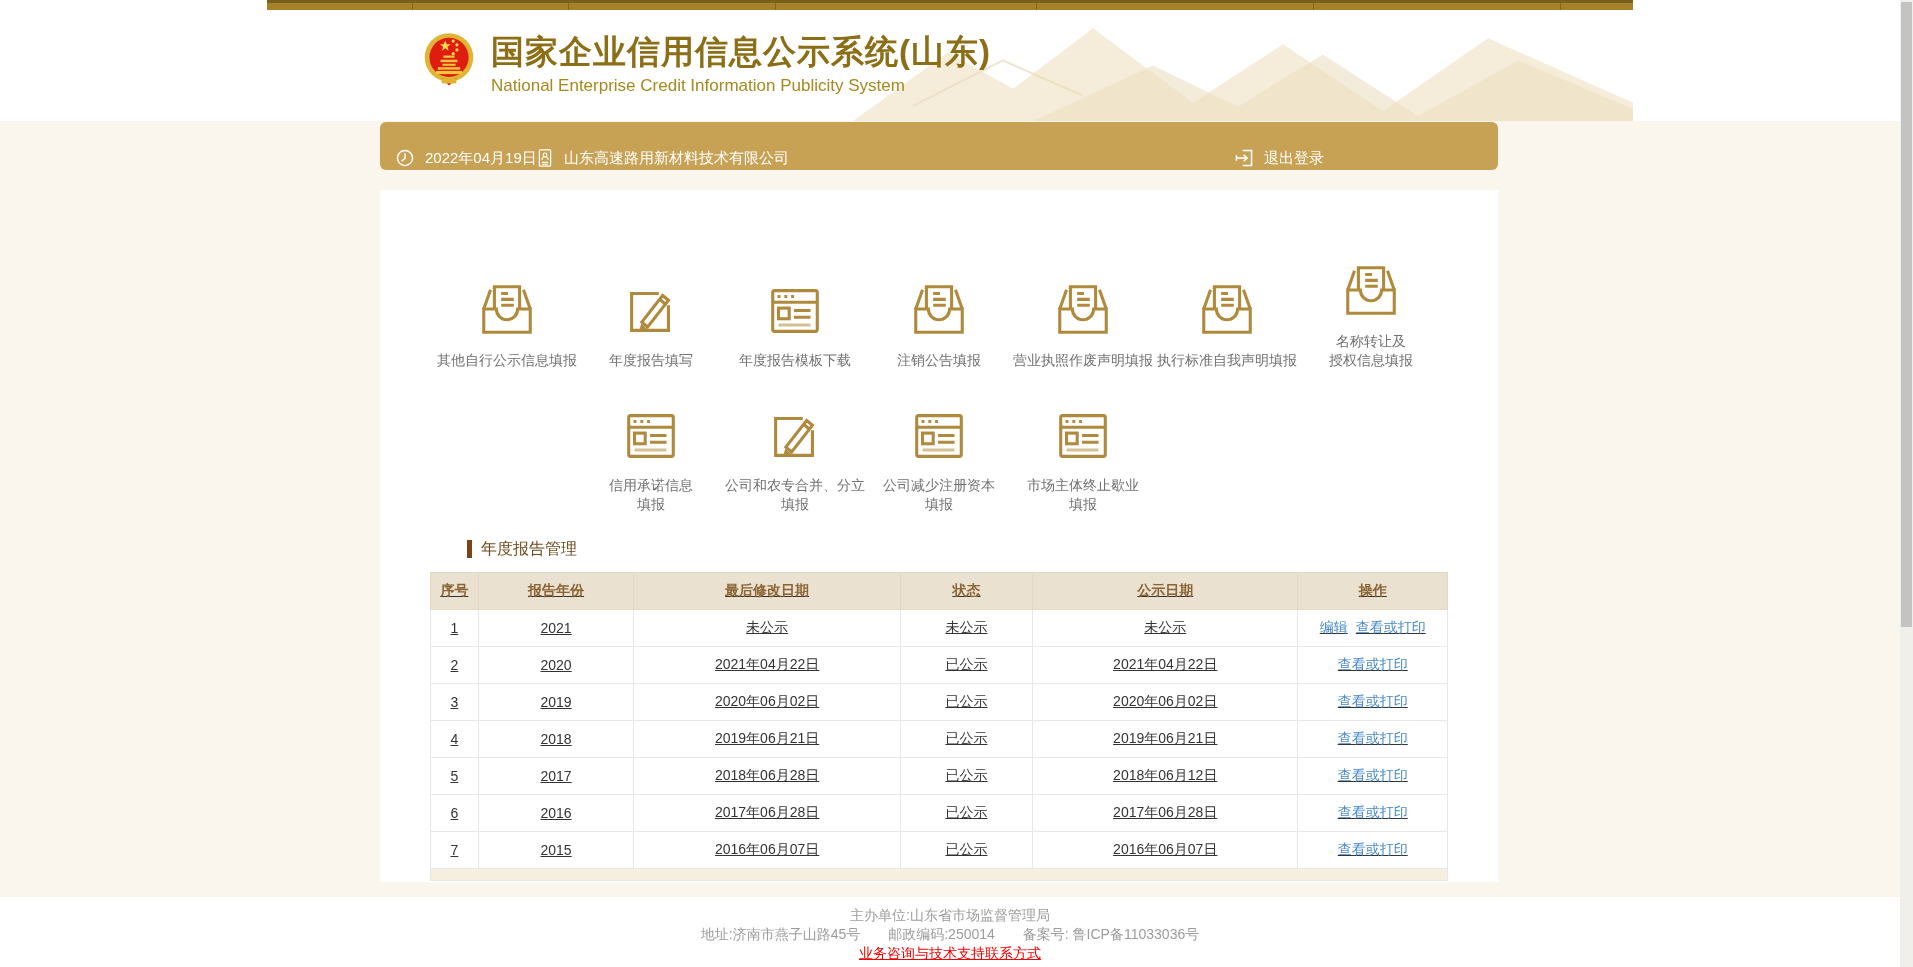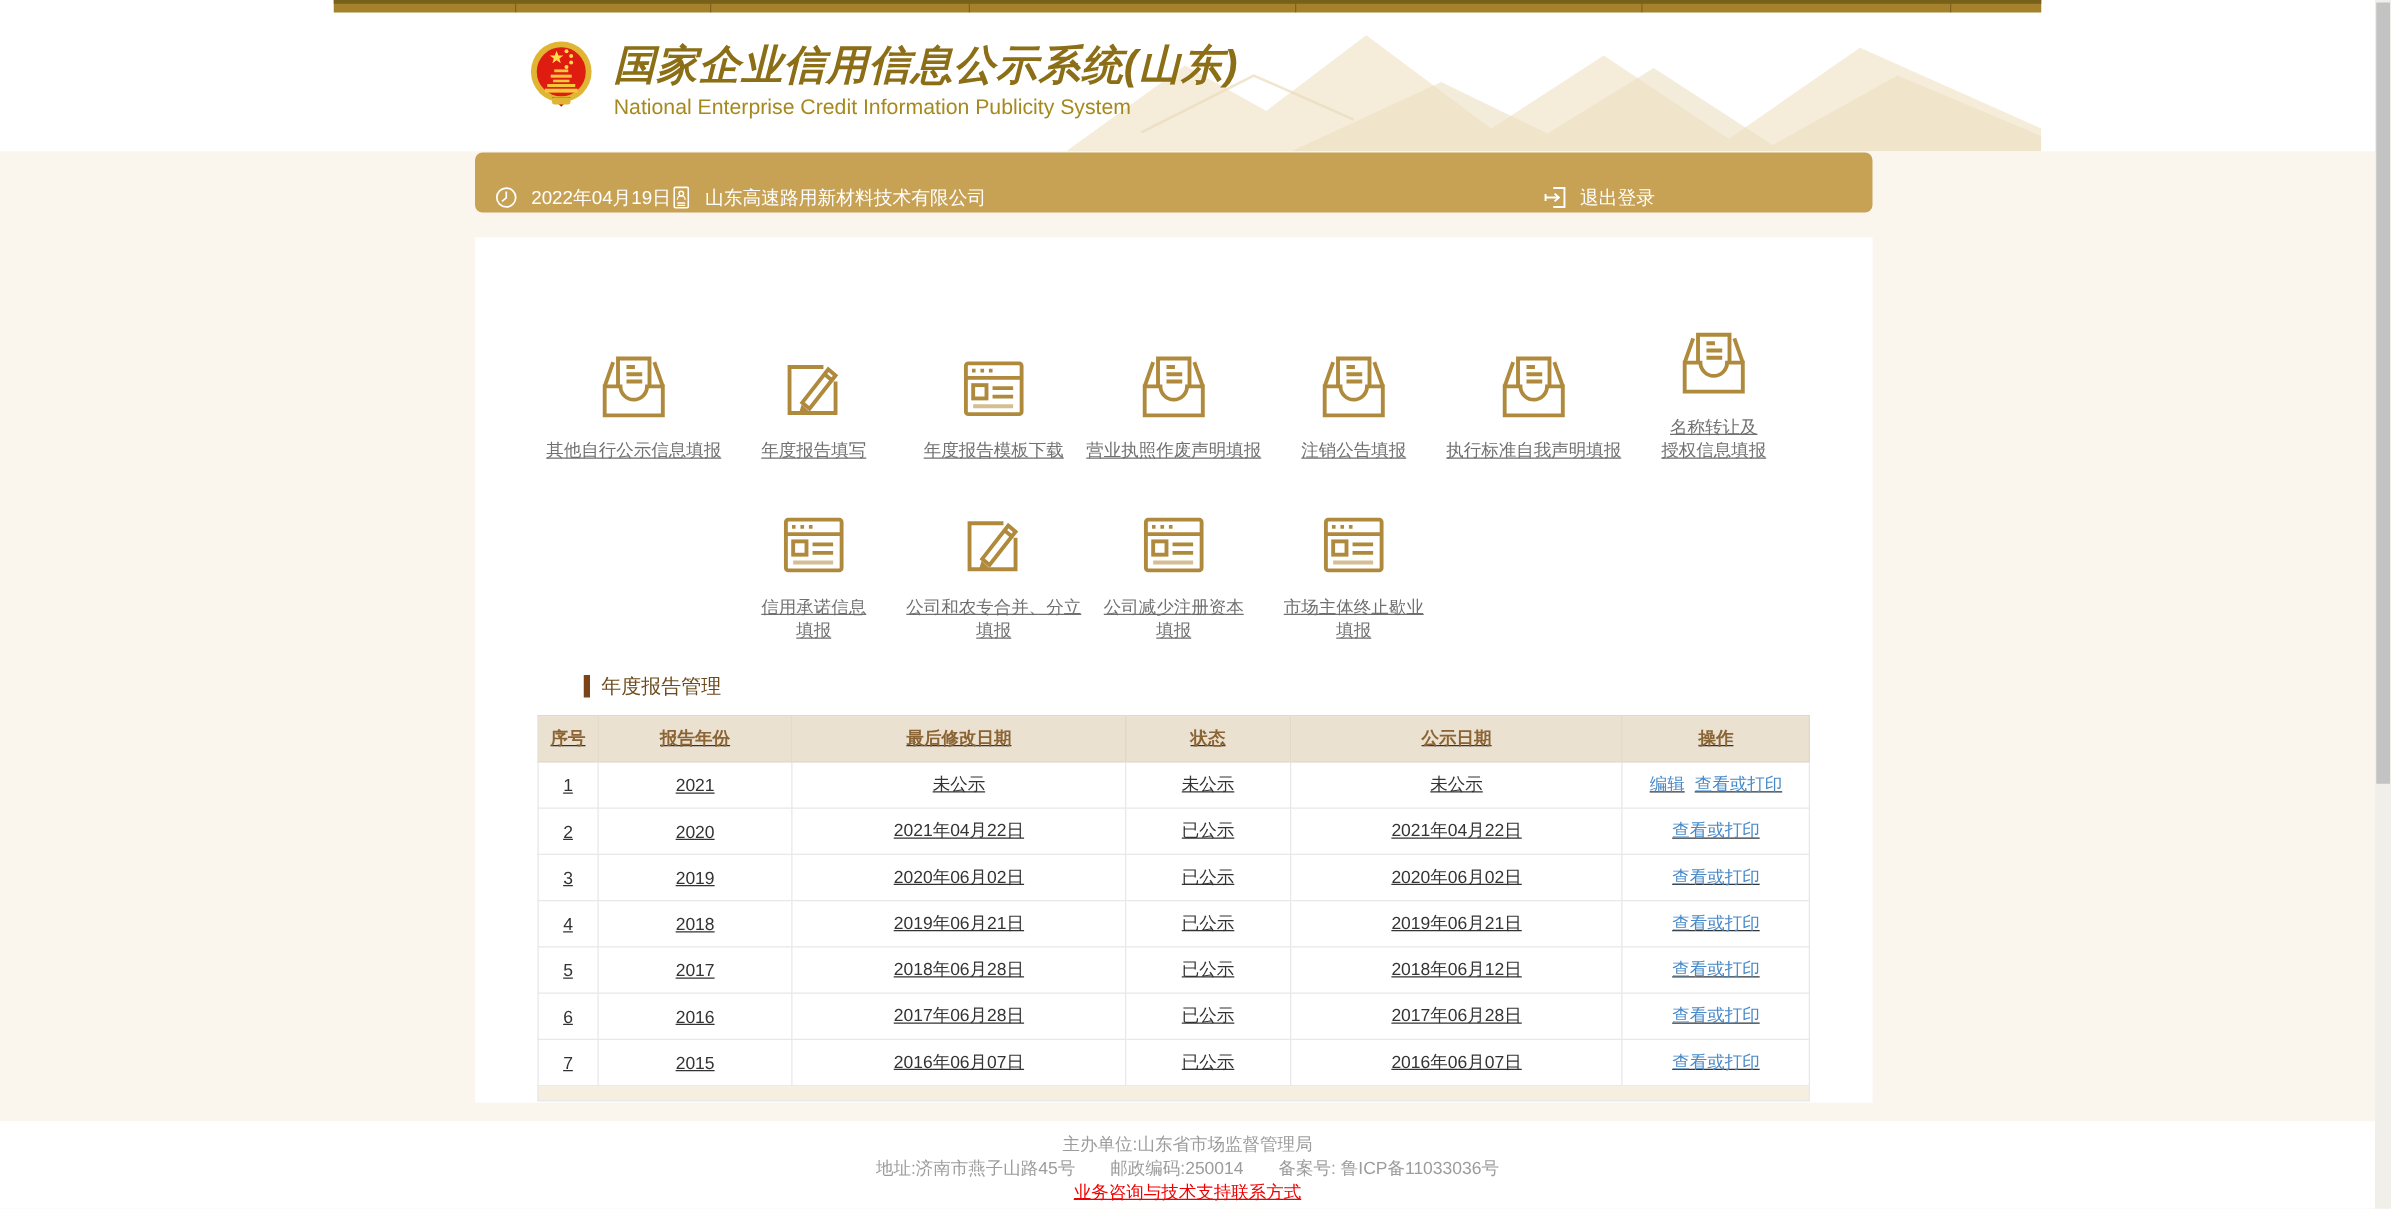--- a/index.html
+++ b/index.html
@@ -19,21 +19,21 @@
   
   .topnav { position:absolute; left:0; top:0; width:1366px; height:10px;
             background:#a5812b; border-top:3px solid #76601a; }
   .nav-divider { position:absolute; top:0; width:1px; height:7px; background:rgba(60,45,5,.35); }
 
   
   .mountains { position:absolute; right:0; top:10px; width:780px; height:111px; pointer-events:none; }
   .brand { position:absolute; left:154px; top:30px; display:flex; }
   .emblem { width:56px; height:66px; }
   .brand-text { margin-left:14px; }
-  .brand-title { font-size:33px; font-weight:bold; color:#8b6e15; letter-spacing:1px; line-height:44px;font-style:italic; }
+  .brand-title { font-size:33px; font-weight:bold; color:#8b6e15; letter-spacing:1px; line-height:44px; }
   .brand-sub { font-size:17px; color:#a5891f; margin-top:2px; }
 
   
   .infobar { position:absolute; left:113px; top:122px; width:1118px; height:48px;
              background:#c8a254; border-radius:6px; color:#fff; }
   .ib-group { position:absolute; top:0; height:48px; display:flex; align-items:center; gap:9px;
               font-size:15px; white-space:nowrap;margin-top:12px; }
   .ib-date    { left:14px;  }
   .ib-company { left:155px; }
   .ib-logout  { left:853px; cursor:pointer; }
@@ -43,21 +43,21 @@
   .panel { position:absolute; left:113px; top:190px; width:1118px; height:692px; background:#ffffff; }
 
   
   .grid-row { display:flex; padding:0 55px; }
   .grid-row1 { padding-top:58px; }
   .grid-row2 { margin-top:22px; }
   .g-cell { width:144px; height:122px; display:flex; flex-direction:column;
             justify-content:flex-end; align-items:center; cursor:pointer; flex:0 0 auto; }
   .g-offset { margin-left:144px; }
   .gic { width:62px; height:62px; margin-bottom:9px; flex:0 0 auto; }
-  .g-lbl { font-size:14px; color:#707070; line-height:19px; text-align:center; white-space:nowrap;text-decoration:underline; }
+  .g-lbl { font-size:14px; color:#707070; line-height:19px; text-align:center; white-space:nowrap; }
   .g-lbl span { display:block; }
   .g-lbl span:empty { display:none; }
 
   
   .sec { display:flex; align-items:center; margin:26px 0 0 50px; height:18px;padding-left:37px; }
   .sec-bar { width:5px; height:18px; background:#7b4418; margin-right:9px; }
   .sec-title { font-size:16px; color:#6b4a1b; }
 
   
   table { width:1018px; margin:14px 50px 0; border-collapse:collapse; table-layout:fixed;
@@ -240,29 +240,29 @@
           </svg>
         <div class="g-lbl">
             <span>年度报告模板下载</span>
           </div>
       </div>
       <div class="g-cell">
         <svg class="gic">
             <use href="#sym-inbox"></use>
           </svg>
         <div class="g-lbl">
+            <span>注销公告填报</span>
+          </div>
+      </div>
+      <div class="g-cell">
+        <svg class="gic">
+            <use href="#sym-inbox"></use>
+          </svg>
+        <div class="g-lbl">
             <span>营业执照作废声明填报</span>
-          </div>
-      </div>
-      <div class="g-cell">
-        <svg class="gic">
-            <use href="#sym-inbox"></use>
-          </svg>
-        <div class="g-lbl">
-            <span>注销公告填报</span>
           </div>
       </div>
       <div class="g-cell">
         <svg class="gic">
             <use href="#sym-inbox"></use>
           </svg>
         <div class="g-lbl">
             <span>执行标准自我声明填报</span>
           </div>
       </div>

